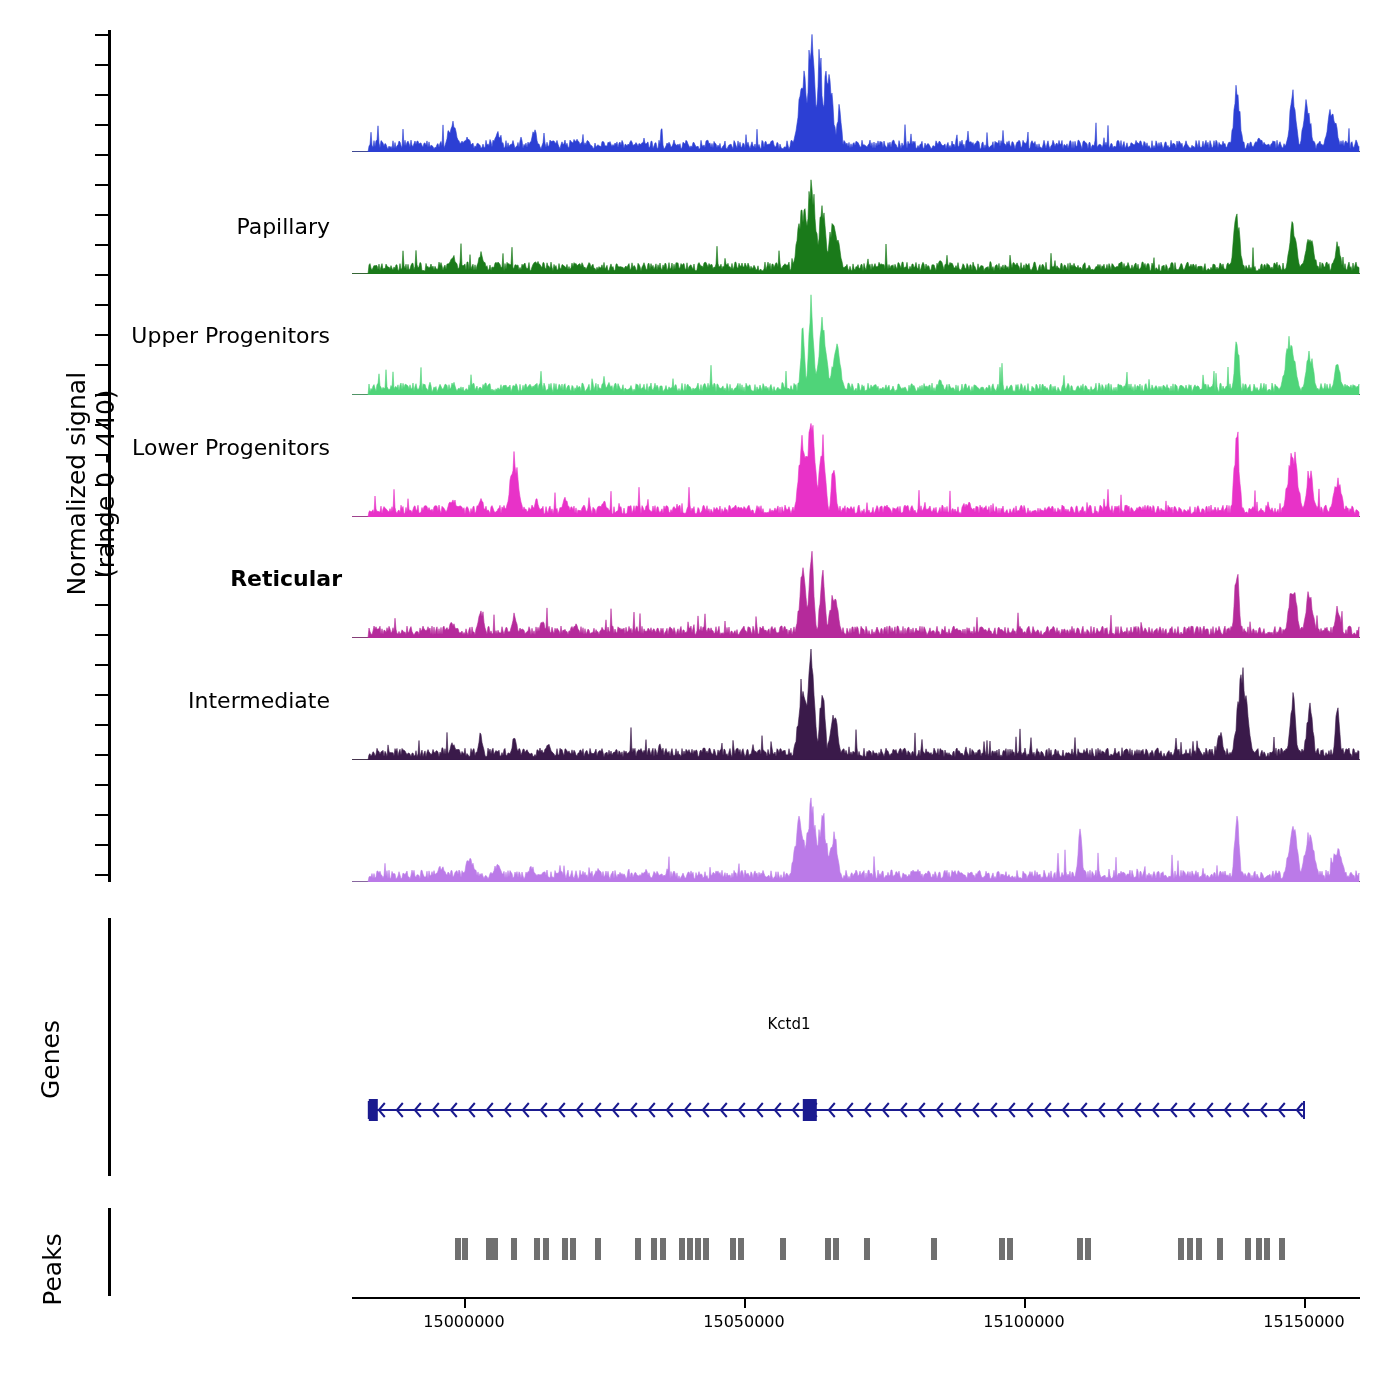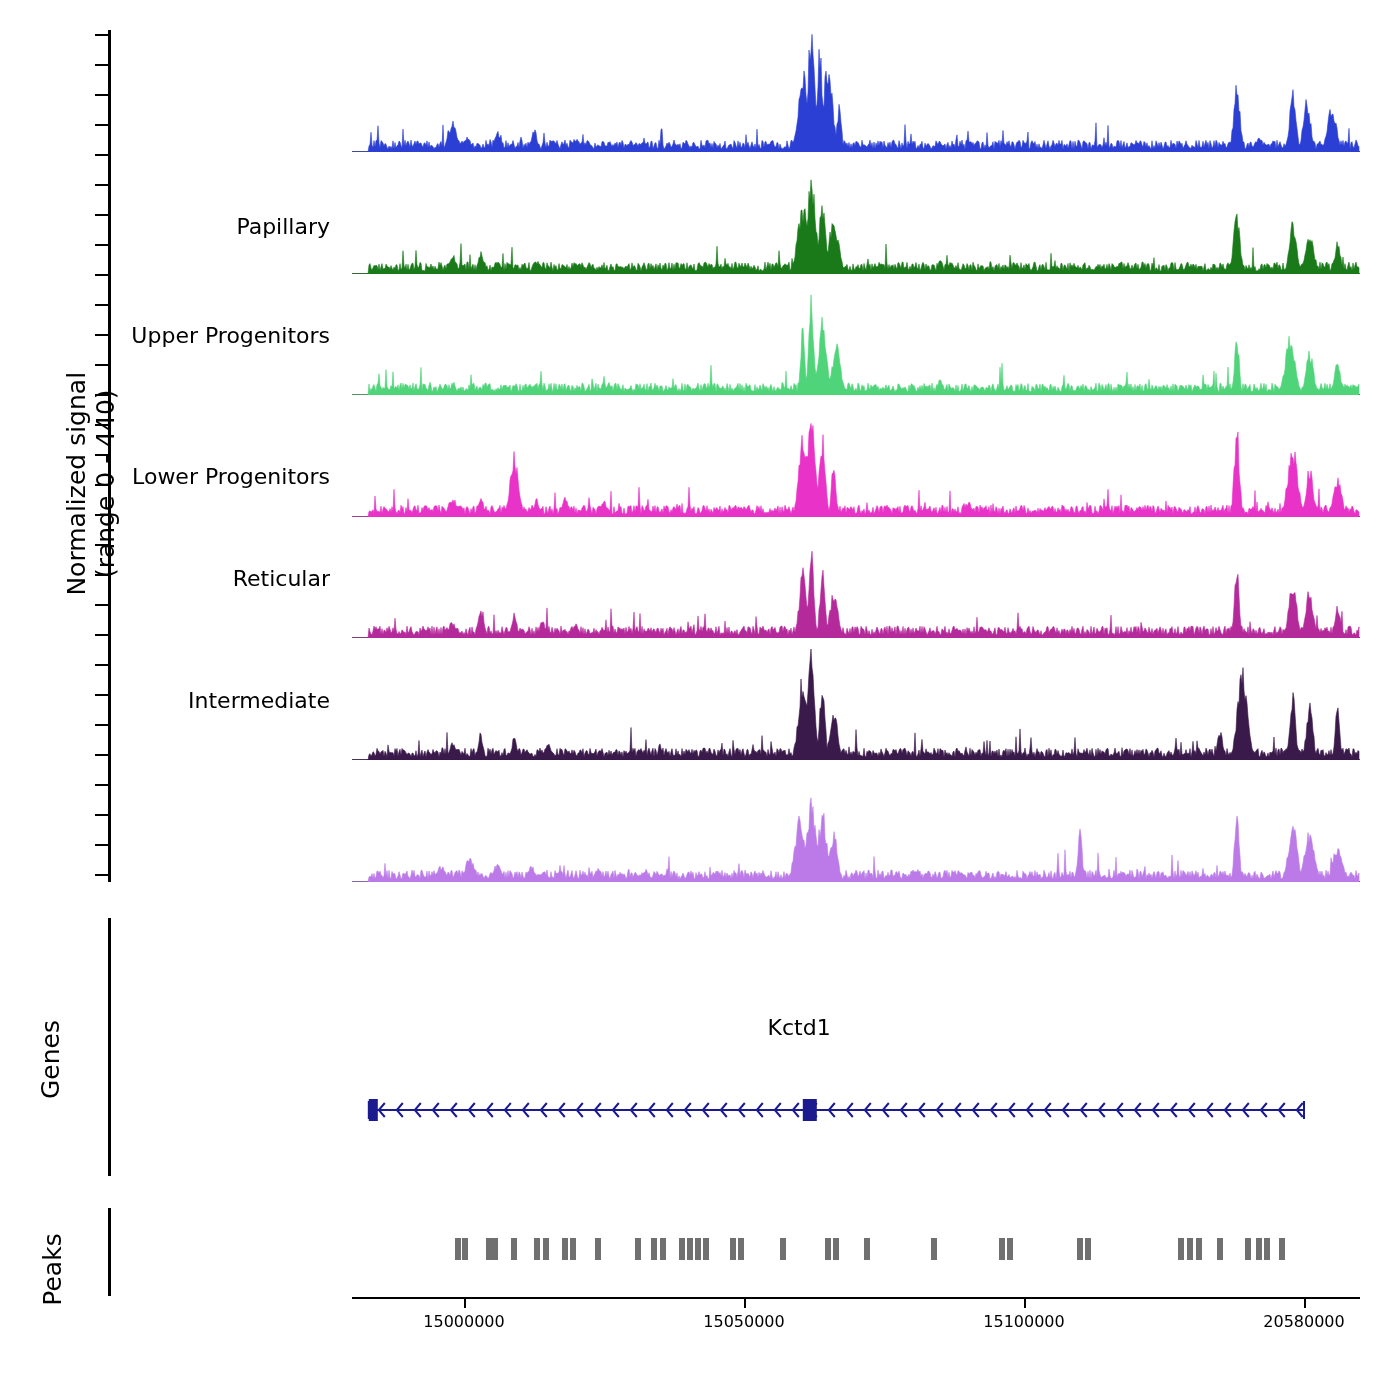--- a/index.html
+++ b/index.html
@@ -44,21 +44,21 @@
   .track svg{position:absolute;left:0;bottom:0;display:block;}
   .track-name{
     position:absolute;
     font-size:22px;
     white-space:nowrap;
     text-align:right;
   }
 
   
   #genes-panel{position:absolute;left:352px;top:900px;width:1008px;height:280px;}
-  .gene-name{position:absolute;font-size:22px;white-space:nowrap;}
+  .gene-name{position:absolute;font-size:15px;white-space:nowrap;}
 
   
   #peaks-panel{position:absolute;left:352px;top:1200px;width:1008px;height:95px;}
   .peak{position:absolute;top:38px;width:6px;height:22px;background:#707070;}
 
   
   #xaxis{position:absolute;left:352px;top:1297px;width:1008px;height:2px;background:#000;}
   .xtick{position:absolute;top:1297px;width:2px;height:11px;background:#000;}
   .xticklabel{position:absolute;top:1312px;font-size:16px;transform:translateX(-50%);white-space:nowrap;}
   #xlabel{position:absolute;top:1345px;left:0;width:1400px;text-align:center;font-size:28px;}
@@ -103,22 +103,22 @@
     <div class="tick" style="top:754px;"></div>
     <div class="tick" style="top:784px;"></div>
     <div class="tick" style="top:814px;"></div>
     <div class="tick" style="top:844px;"></div>
   </div>
   <div class="vbar" style="left:108px;top:918px;height:258px;"></div>
   <div class="vbar" style="left:108px;top:1208px;height:88px;"></div>
 
   <div class="track-name" style="left:0;top:202px;width:330px;margin-top:12px;">Papillary</div>
   <div class="track-name" style="left:0;top:323px;width:330px;">Upper Progenitors</div>
-  <div class="track-name" style="left:0;top:464px;width:330px;text-align:right;">Lower Progenitors</div>
-  <div class="track-name" style="left:0;top:566px;width:330px;">Reticular</div>
+  <div class="track-name" style="left:0;top:435px;width:330px;text-align:right;">Lower Progenitors</div>
+  <div class="track-name" style="left:12px;top:566px;width:330px;font-weight:bold;">Reticular</div>
   <div class="track-name" style="left:0;top:688px;width:330px;">Intermediate</div>
 
   <div class="track" id="trk0" style="top:30px;height:122px;">
       <div class="baseline"></div>
       <svg width="1008" height="122">
         <path d="M 0 122 L 0 122.0 L 1 122.0 L 2 122.0 L 3 122.0 L 4 122.0 L 5 122.0 L 6 122.0 L 7 122.0 L 8 122.0 L 9 122.0 L 10 122.0 L 11 122.0 L 12 122.0 L 13 122.0 L 14 122.0 L 15 122.0 L 16 122.0 L 17 116.2 L 18 114.3 L 19 102.2 L 20 115.2 L 21 117.6 L 22 110.6 L 23 116.8 L 24 110.6 L 25 110.4 L 26 95.8 L 27 113.0 L 28 117.7 L 29 110.6 L 30 111.5 L 31 113.0 L 32 116.0 L 33 113.5 L 34 114.3 L 35 117.2 L 36 118.9 L 37 116.1 L 38 117.5 L 39 116.4 L 40 118.7 L 41 110.8 L 42 118.8 L 43 112.5 L 44 118.0 L 45 115.7 L 46 115.1 L 47 111.0 L 48 112.0 L 49 115.5 L 50 118.0 L 51 99.1 L 52 115.9 L 53 110.2 L 54 115.7 L 55 112.4 L 56 111.1 L 57 113.4 L 58 117.1 L 59 110.1 L 60 115.6 L 61 116.4 L 62 113.6 L 63 111.0 L 64 114.4 L 65 111.1 L 66 111.2 L 67 113.9 L 68 113.2 L 69 112.9 L 70 115.4 L 71 116.9 L 72 113.2 L 73 112.9 L 74 115.2 L 75 110.9 L 76 117.2 L 77 111.9 L 78 116.9 L 79 115.2 L 80 115.7 L 81 116.6 L 82 119.0 L 83 117.2 L 84 117.7 L 85 114.4 L 86 113.6 L 87 117.2 L 88 113.3 L 89 111.4 L 90 116.1 L 91 94.9 L 92 118.0 L 93 115.4 L 94 112.2 L 95 108.7 L 96 100.6 L 97 101.5 L 98 103.2 L 99 98.8 L 100 96.3 L 101 91.1 L 102 98.0 L 103 97.7 L 104 101.4 L 105 107.4 L 106 109.8 L 107 110.9 L 108 113.5 L 109 112.9 L 110 111.1 L 111 112.7 L 112 111.6 L 113 110.6 L 114 110.7 L 115 107.0 L 116 109.6 L 117 109.4 L 118 110.7 L 119 114.8 L 120 114.1 L 121 113.1 L 122 118.5 L 123 115.8 L 124 116.9 L 125 113.4 L 126 113.4 L 127 114.3 L 128 115.3 L 129 118.2 L 130 117.4 L 131 114.1 L 132 117.4 L 133 117.7 L 134 110.3 L 135 115.3 L 136 113.9 L 137 115.7 L 138 109.5 L 139 111.9 L 140 117.0 L 141 110.1 L 142 111.6 L 143 108.5 L 144 106.6 L 145 103.5 L 146 101.4 L 147 107.5 L 148 107.7 L 149 105.2 L 150 113.4 L 151 112.6 L 152 118.3 L 153 117.1 L 154 110.6 L 155 117.7 L 156 112.8 L 157 117.0 L 158 114.8 L 159 114.6 L 160 114.1 L 161 110.5 L 162 114.6 L 163 118.6 L 164 116.6 L 165 116.2 L 166 112.4 L 167 117.3 L 168 111.0 L 169 107.1 L 170 110.6 L 171 118.6 L 172 114.3 L 173 115.9 L 174 113.1 L 175 117.6 L 176 112.1 L 177 114.4 L 178 112.2 L 179 111.7 L 180 107.1 L 181 101.8 L 182 103.7 L 183 99.8 L 184 102.6 L 185 110.5 L 186 114.0 L 187 114.0 L 188 116.8 L 189 118.9 L 190 115.6 L 191 112.8 L 192 103.0 L 193 113.1 L 194 117.4 L 195 112.2 L 196 116.5 L 197 115.7 L 198 110.1 L 199 111.6 L 200 111.3 L 201 110.9 L 202 110.9 L 203 112.8 L 204 113.4 L 205 110.4 L 206 114.2 L 207 116.7 L 208 118.7 L 209 114.5 L 210 111.8 L 211 114.6 L 212 113.4 L 213 110.0 L 214 115.5 L 215 113.2 L 216 116.9 L 217 117.8 L 218 110.1 L 219 111.6 L 220 112.3 L 221 113.1 L 222 109.4 L 223 111.1 L 224 111.4 L 225 109.2 L 226 110.9 L 227 111.9 L 228 114.5 L 229 113.0 L 230 112.3 L 231 104.4 L 232 114.9 L 233 112.7 L 234 114.7 L 235 110.7 L 236 110.8 L 237 112.1 L 238 114.2 L 239 115.5 L 240 115.9 L 241 117.9 L 242 118.5 L 243 113.0 L 244 116.9 L 245 115.8 L 246 114.7 L 247 116.1 L 248 115.9 L 249 117.0 L 250 111.7 L 251 111.5 L 252 112.2 L 253 116.0 L 254 115.7 L 255 116.3 L 256 112.2 L 257 112.9 L 258 111.6 L 259 114.2 L 260 116.5 L 261 114.5 L 262 115.9 L 263 113.0 L 264 114.4 L 265 111.9 L 266 117.5 L 267 113.2 L 268 112.0 L 269 115.3 L 270 110.4 L 271 112.5 L 272 118.2 L 273 114.3 L 274 114.5 L 275 116.1 L 276 114.1 L 277 114.9 L 278 112.0 L 279 110.5 L 280 112.1 L 281 115.6 L 282 114.7 L 283 114.4 L 284 112.6 L 285 114.0 L 286 116.2 L 287 113.4 L 288 114.1 L 289 114.5 L 290 112.7 L 291 113.1 L 292 108.0 L 293 113.0 L 294 114.3 L 295 112.8 L 296 111.9 L 297 117.8 L 298 116.6 L 299 111.2 L 300 111.3 L 301 118.4 L 302 115.9 L 303 113.0 L 304 112.7 L 305 117.9 L 306 118.6 L 307 110.2 L 308 114.5 L 309 99.6 L 310 98.7 L 311 115.1 L 312 118.9 L 313 117.8 L 314 115.9 L 315 113.0 L 316 114.5 L 317 112.2 L 318 114.0 L 319 117.3 L 320 116.2 L 321 113.9 L 322 110.0 L 323 113.9 L 324 114.6 L 325 115.6 L 326 114.1 L 327 115.8 L 328 113.7 L 329 118.7 L 330 117.6 L 331 112.2 L 332 113.1 L 333 114.1 L 334 110.3 L 335 111.3 L 336 114.1 L 337 116.0 L 338 117.7 L 339 115.8 L 340 117.5 L 341 112.5 L 342 112.5 L 343 114.8 L 344 116.8 L 345 116.8 L 346 116.1 L 347 118.9 L 348 118.7 L 349 110.3 L 350 115.1 L 351 116.5 L 352 114.9 L 353 117.4 L 354 110.9 L 355 110.4 L 356 110.3 L 357 114.1 L 358 112.9 L 359 117.5 L 360 113.4 L 361 118.1 L 362 111.4 L 363 113.2 L 364 113.9 L 365 117.7 L 366 115.1 L 367 117.1 L 368 113.4 L 369 118.8 L 370 117.8 L 371 116.0 L 372 115.1 L 373 111.0 L 374 118.2 L 375 118.9 L 376 116.7 L 377 114.9 L 378 114.7 L 379 114.0 L 380 116.6 L 381 118.9 L 382 110.6 L 383 112.4 L 384 115.6 L 385 118.3 L 386 110.9 L 387 116.3 L 388 112.2 L 389 117.6 L 390 116.6 L 391 112.9 L 392 113.9 L 393 118.0 L 394 104.6 L 395 115.2 L 396 112.2 L 397 115.9 L 398 118.5 L 399 114.9 L 400 111.8 L 401 115.6 L 402 117.4 L 403 114.0 L 404 118.5 L 405 99.2 L 406 117.0 L 407 114.4 L 408 117.5 L 409 118.9 L 410 110.4 L 411 111.5 L 412 117.3 L 413 111.8 L 414 111.5 L 415 114.9 L 416 114.3 L 417 114.2 L 418 114.1 L 419 111.3 L 420 111.1 L 421 110.5 L 422 114.9 L 423 117.1 L 424 116.6 L 425 112.4 L 426 113.1 L 427 118.9 L 428 114.1 L 429 117.3 L 430 118.4 L 431 118.9 L 432 117.2 L 433 116.8 L 434 117.5 L 435 110.8 L 436 115.3 L 437 118.9 L 438 116.5 L 439 110.6 L 440 110.5 L 441 112.5 L 442 110.0 L 443 105.3 L 444 100.9 L 445 94.0 L 446 87.3 L 447 69.5 L 448 66.3 L 449 59.2 L 450 57.8 L 451 59.3 L 452 40.9 L 453 47.5 L 454 65.0 L 455 73.6 L 456 62.3 L 457 20.1 L 458 30.3 L 459 22.2 L 460 4.4 L 461 24.8 L 462 37.6 L 463 57.8 L 464 77.4 L 465 74.3 L 466 56.5 L 467 19.3 L 468 38.8 L 469 28.0 L 470 65.5 L 471 74.4 L 472 77.1 L 473 46.8 L 474 41.1 L 475 52.4 L 476 54.6 L 477 44.4 L 478 50.4 L 479 65.4 L 480 63.1 L 481 75.8 L 482 94.4 L 483 96.9 L 484 105.1 L 485 94.1 L 486 91.5 L 487 74.3 L 488 80.9 L 489 92.5 L 490 101.1 L 491 114.8 L 492 110.5 L 493 111.9 L 494 114.4 L 495 113.0 L 496 116.6 L 497 112.4 L 498 118.0 L 499 113.8 L 500 117.5 L 501 113.6 L 502 112.6 L 503 115.5 L 504 111.2 L 505 112.1 L 506 112.4 L 507 114.6 L 508 116.7 L 509 117.2 L 510 110.2 L 511 115.2 L 512 114.6 L 513 115.5 L 514 115.9 L 515 117.3 L 516 114.9 L 517 114.1 L 518 110.1 L 519 116.6 L 520 112.7 L 521 118.5 L 522 112.0 L 523 118.4 L 524 112.9 L 525 116.3 L 526 110.9 L 527 115.4 L 528 111.2 L 529 112.4 L 530 111.8 L 531 117.8 L 532 111.0 L 533 115.2 L 534 116.6 L 535 117.8 L 536 112.6 L 537 115.6 L 538 112.1 L 539 117.6 L 540 111.9 L 541 110.2 L 542 110.4 L 543 114.1 L 544 114.4 L 545 116.9 L 546 118.2 L 547 110.6 L 548 114.5 L 549 118.7 L 550 112.9 L 551 116.5 L 552 114.2 L 553 94.6 L 554 111.2 L 555 118.4 L 556 111.3 L 557 114.2 L 558 113.2 L 559 103.9 L 560 114.5 L 561 111.1 L 562 113.0 L 563 111.3 L 564 118.5 L 565 118.1 L 566 115.5 L 567 117.7 L 568 114.4 L 569 114.3 L 570 111.3 L 571 118.1 L 572 118.4 L 573 113.1 L 574 116.2 L 575 114.6 L 576 113.4 L 577 114.6 L 578 116.3 L 579 118.7 L 580 117.9 L 581 115.6 L 582 116.3 L 583 116.8 L 584 110.8 L 585 112.9 L 586 114.4 L 587 111.4 L 588 111.6 L 589 113.7 L 590 115.2 L 591 115.8 L 592 115.2 L 593 113.9 L 594 118.7 L 595 114.4 L 596 112.4 L 597 117.7 L 598 115.4 L 599 117.9 L 600 111.0 L 601 115.0 L 602 114.1 L 603 117.2 L 604 109.5 L 605 104.8 L 606 116.4 L 607 116.5 L 608 111.2 L 609 114.4 L 610 110.1 L 611 115.8 L 612 114.2 L 613 119.0 L 614 110.6 L 615 110.8 L 616 101.1 L 617 111.7 L 618 112.3 L 619 111.6 L 620 113.8 L 621 112.4 L 622 115.8 L 623 113.4 L 624 113.2 L 625 110.9 L 626 111.2 L 627 112.1 L 628 118.9 L 629 118.5 L 630 112.8 L 631 111.9 L 632 118.4 L 633 114.8 L 634 117.7 L 635 102.5 L 636 115.3 L 637 118.1 L 638 116.6 L 639 115.8 L 640 115.2 L 641 111.7 L 642 119.0 L 643 111.3 L 644 112.8 L 645 112.5 L 646 113.6 L 647 110.3 L 648 116.5 L 649 110.6 L 650 113.8 L 651 100.4 L 652 113.6 L 653 113.9 L 654 115.8 L 655 111.6 L 656 114.2 L 657 110.8 L 658 115.2 L 659 116.8 L 660 111.7 L 661 112.1 L 662 114.7 L 663 118.9 L 664 114.7 L 665 112.1 L 666 112.0 L 667 110.2 L 668 111.6 L 669 117.5 L 670 116.3 L 671 110.3 L 672 112.5 L 673 113.2 L 674 113.4 L 675 111.0 L 676 102.0 L 677 119.0 L 678 117.8 L 679 112.5 L 680 110.7 L 681 112.7 L 682 114.1 L 683 111.5 L 684 117.6 L 685 114.2 L 686 118.5 L 687 113.8 L 688 117.4 L 689 117.3 L 690 118.5 L 691 114.9 L 692 110.3 L 693 114.2 L 694 118.6 L 695 114.0 L 696 110.8 L 697 116.1 L 698 118.9 L 699 115.7 L 700 115.0 L 701 110.3 L 702 112.9 L 703 116.4 L 704 113.7 L 705 113.2 L 706 115.4 L 707 110.4 L 708 114.1 L 709 114.6 L 710 110.4 L 711 118.9 L 712 114.4 L 713 115.1 L 714 116.3 L 715 113.8 L 716 118.3 L 717 114.7 L 718 110.6 L 719 111.3 L 720 118.8 L 721 111.5 L 722 118.8 L 723 111.3 L 724 116.1 L 725 116.6 L 726 110.2 L 727 110.4 L 728 112.6 L 729 115.6 L 730 118.9 L 731 111.6 L 732 110.8 L 733 111.7 L 734 112.9 L 735 113.7 L 736 118.8 L 737 112.5 L 738 112.5 L 739 118.9 L 740 115.6 L 741 114.8 L 742 115.9 L 743 110.7 L 744 92.8 L 745 117.6 L 746 115.7 L 747 114.4 L 748 114.4 L 749 114.9 L 750 117.4 L 751 114.9 L 752 107.7 L 753 115.6 L 754 112.2 L 755 115.8 L 756 95.4 L 757 118.1 L 758 116.2 L 759 113.4 L 760 113.8 L 761 118.0 L 762 116.2 L 763 116.6 L 764 117.1 L 765 111.3 L 766 110.2 L 767 111.5 L 768 117.1 L 769 110.5 L 770 117.7 L 771 114.5 L 772 111.5 L 773 117.9 L 774 116.3 L 775 112.8 L 776 117.5 L 777 116.5 L 778 116.5 L 779 112.7 L 780 113.3 L 781 114.1 L 782 115.0 L 783 114.3 L 784 110.4 L 785 112.9 L 786 112.7 L 787 114.1 L 788 110.9 L 789 111.2 L 790 114.9 L 791 116.7 L 792 111.4 L 793 112.4 L 794 116.6 L 795 112.8 L 796 117.3 L 797 115.6 L 798 117.5 L 799 119.0 L 800 110.7 L 801 118.6 L 802 115.5 L 803 118.3 L 804 110.8 L 805 113.2 L 806 117.0 L 807 112.6 L 808 116.7 L 809 112.1 L 810 115.0 L 811 119.0 L 812 116.3 L 813 112.3 L 814 111.9 L 815 116.4 L 816 115.4 L 817 117.7 L 818 117.3 L 819 110.3 L 820 115.4 L 821 113.2 L 822 113.8 L 823 114.3 L 824 118.6 L 825 111.0 L 826 114.9 L 827 110.9 L 828 112.3 L 829 114.8 L 830 113.2 L 831 118.6 L 832 116.3 L 833 114.5 L 834 110.8 L 835 114.2 L 836 115.4 L 837 116.9 L 838 117.9 L 839 118.2 L 840 115.2 L 841 116.7 L 842 116.5 L 843 118.1 L 844 110.5 L 845 113.8 L 846 117.7 L 847 110.4 L 848 116.4 L 849 117.5 L 850 116.5 L 851 111.2 L 852 117.0 L 853 113.2 L 854 110.3 L 855 115.3 L 856 112.2 L 857 118.4 L 858 110.6 L 859 113.8 L 860 117.8 L 861 116.7 L 862 110.7 L 863 116.2 L 864 110.2 L 865 111.7 L 866 117.8 L 867 112.4 L 868 114.4 L 869 114.9 L 870 115.2 L 871 111.2 L 872 114.3 L 873 113.4 L 874 117.6 L 875 117.1 L 876 113.8 L 877 112.1 L 878 112.5 L 879 111.9 L 880 100.3 L 881 98.0 L 882 79.6 L 883 73.6 L 884 55.2 L 885 65.4 L 886 64.7 L 887 81.9 L 888 81.3 L 889 100.7 L 890 105.0 L 891 111.9 L 892 112.1 L 893 119.0 L 894 118.2 L 895 114.8 L 896 113.0 L 897 116.9 L 898 112.4 L 899 112.0 L 900 115.8 L 901 117.2 L 902 115.3 L 903 112.8 L 904 111.6 L 905 112.6 L 906 108.7 L 907 108.1 L 908 109.4 L 909 110.5 L 910 110.4 L 911 114.9 L 912 112.3 L 913 114.1 L 914 114.9 L 915 115.1 L 916 114.4 L 917 114.3 L 918 116.9 L 919 114.0 L 920 113.6 L 921 110.8 L 922 112.1 L 923 111.2 L 924 118.6 L 925 110.2 L 926 116.9 L 927 113.9 L 928 111.7 L 929 114.9 L 930 117.4 L 931 118.1 L 932 113.7 L 933 115.9 L 934 114.3 L 935 110.6 L 936 106.6 L 937 99.3 L 938 80.6 L 939 74.4 L 940 67.7 L 941 59.7 L 942 76.8 L 943 80.0 L 944 90.8 L 945 98.2 L 946 106.7 L 947 114.6 L 948 114.5 L 949 110.6 L 950 100.3 L 951 96.9 L 952 90.2 L 953 79.9 L 954 69.5 L 955 75.8 L 956 84.7 L 957 83.0 L 958 94.5 L 959 93.5 L 960 106.9 L 961 111.3 L 962 111.2 L 963 113.2 L 964 119.0 L 965 114.3 L 966 113.8 L 967 112.5 L 968 111.1 L 969 114.5 L 970 114.3 L 971 115.5 L 972 114.1 L 973 108.9 L 974 106.2 L 975 101.8 L 976 92.3 L 977 84.4 L 978 79.4 L 979 86.5 L 980 84.5 L 981 84.1 L 982 91.0 L 983 93.8 L 984 93.1 L 985 98.0 L 986 107.5 L 987 110.4 L 988 114.9 L 989 110.8 L 990 114.7 L 991 110.4 L 992 116.3 L 993 111.7 L 994 110.9 L 995 113.2 L 996 112.8 L 997 98.4 L 998 118.9 L 999 112.8 L 1000 111.7 L 1001 116.9 L 1002 117.5 L 1003 113.9 L 1004 109.9 L 1005 112.1 L 1006 115.5 L 1007 116.7 L 1007 122 Z" fill="#2c3fd4" stroke="#2c3fd4" stroke-width="0.6"></path>
       </svg>
     </div>
   <div class="track" id="trk1" style="top:152px;height:122px;">
       <div class="baseline"></div>
@@ -261,16 +261,16 @@
 
   <div id="xaxis"></div>
   <div id="xticks-holder">
       <div class="xtick" style="left: 464px;"></div>
       <div class="xticklabel" style="left: 464px;">15000000</div>
       <div class="xtick" style="left: 744px;"></div>
       <div class="xticklabel" style="left: 744px;">15050000</div>
       <div class="xtick" style="left: 1024px;"></div>
       <div class="xticklabel" style="left: 1024px;">15100000</div>
       <div class="xtick" style="left: 1304px;"></div>
-      <div class="xticklabel" style="left: 1304px;">20580000</div>
+      <div class="xticklabel" style="left: 1304px;">15150000</div>
     </div>
 
 </div>
 
 </body></html>

